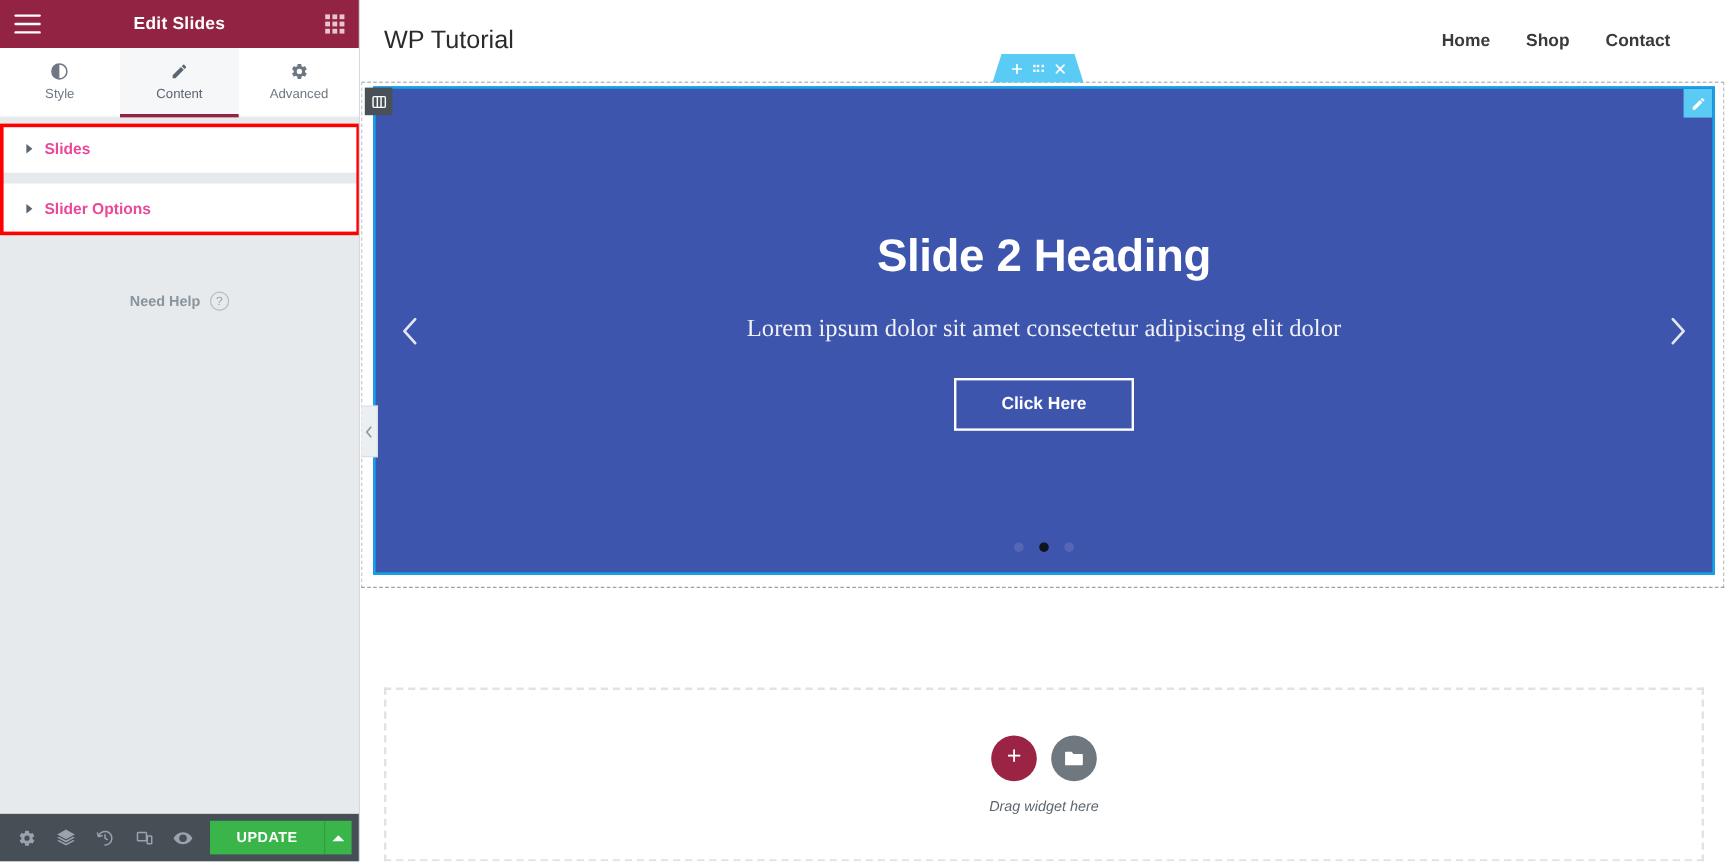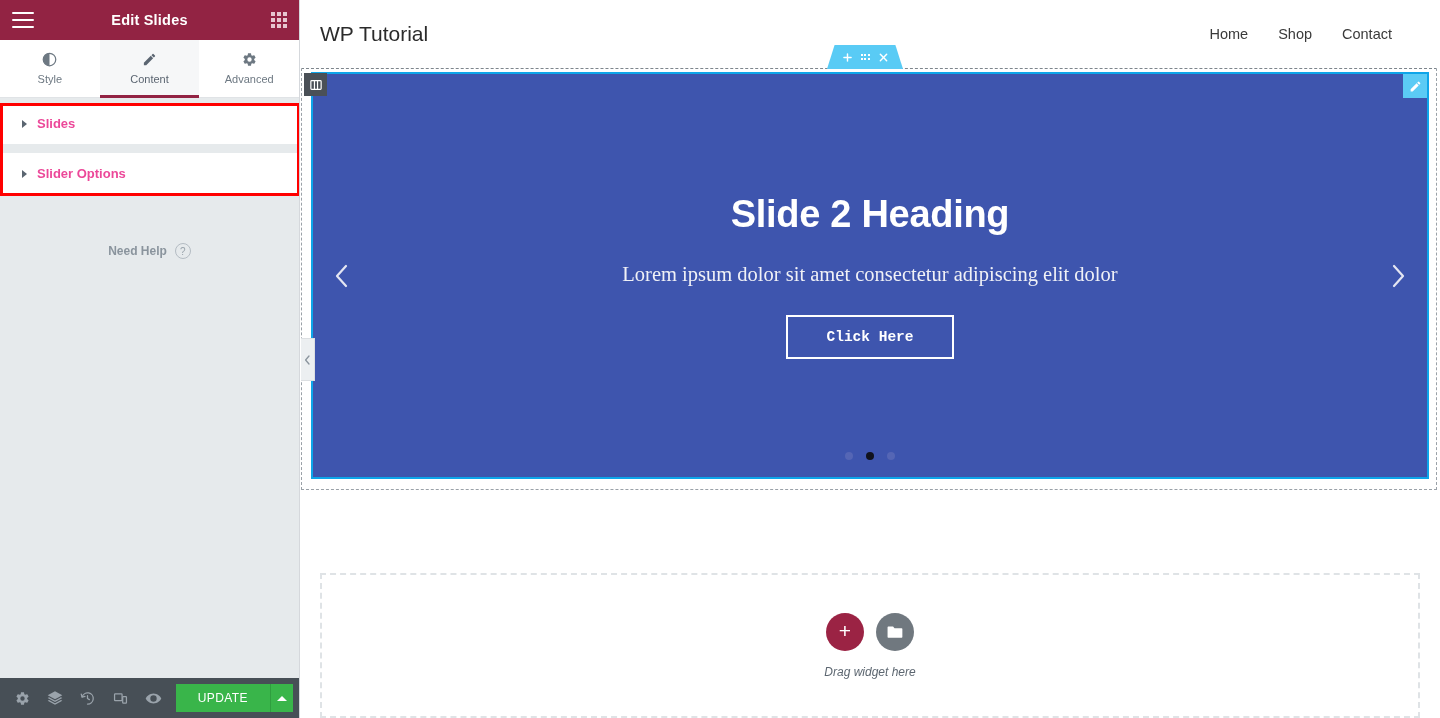--- a/index.html
+++ b/index.html
@@ -97,21 +97,21 @@
     height: 40px; flex: 0 0 40px; background: #474f56;
     display: flex; align-items: center; padding: 0 6px; gap: 0;
   }
   .fbtn {
     width: 37px; height: 40px; display: flex;
     align-items: center; justify-content: center; cursor: pointer;
   }
   .fbtn svg { display: block; }
   #update-btn {
     margin-left: 6px; height: 28px; background: #39b54a;
-    color: #fff; font-size: 12px; font-weight: normal; letter-spacing: .4px;
+    color: #fff; font-size: 12px; font-weight: bold; letter-spacing: .4px;
     display: flex; align-items: center; justify-content: center;
     padding: 0 22px; cursor: pointer;
   }
   #update-caret {
     height: 28px; width: 26px; background: #39b54a;
     border-left: 1px solid #2f9e3f; cursor: pointer;
     display: flex; align-items: center; justify-content: center;
   }
   .caret-up {
     width: 0; height: 0; border-bottom: 5px solid #fff;
@@ -121,21 +121,21 @@
   
   #canvas {
     position: absolute; left: 301px; top: 0;
     width: 1139px; height: 718px; background: #ffffff; overflow: hidden;
   }
   #site-header {
     height: 68px; display: flex; align-items: center;
     padding: 0 48px 0 19px; justify-content: space-between; background: #fff;
   }
   #site-title { font-size: 21px; color: #2b2b2b; }
-  #site-nav { display: flex; gap: 30px; }
+  #site-nav { display: flex; gap: 30px; font-weight: bold; }
   #site-nav a {
     font-size: 14.5px; color: #3a3a3a; text-decoration: none; cursor: pointer;
   }
 
   
   #section-wrap {
     position: absolute; left: 0px; top: 68px;
     width: 1136px; height: 422px;
     border: 1px dashed #9aa1a8; border-top: 1px dashed #7d858c;
   }
@@ -181,21 +181,21 @@
     font-size: 38px; font-weight: bold; color: #ffffff;
     letter-spacing: -.3px; margin-bottom: 27px;
   }
   #slide-text {
     font-family: "Liberation Serif", serif;
     font-size: 20.5px; color: #f0f1f6; margin-bottom: 29px;
   }
   #slide-btn {
     border: 2px solid #ffffff; color: #ffffff;
     font-size: 14.5px; font-weight: bold;
-    padding: 12px 38px; cursor: pointer; background: transparent; font-family: Liberation Mono, monospace;
+    padding: 12px 38px; cursor: pointer; background: transparent;
   }
   .nav-arrow {
     position: absolute; top: 50%; transform: translateY(-50%);
     color: #e4e6f2; cursor: pointer; z-index: 3;
     display: flex; align-items: center; justify-content: center;
   }
   #arrow-prev { left: 18px; }
   #arrow-next { right: 18px; }
   #slide-dots {
     position: absolute; bottom: 17px; left: 0; right: 0;

